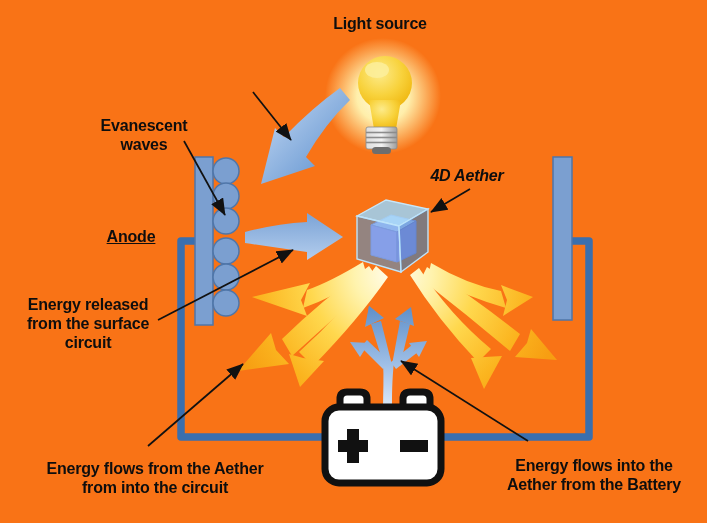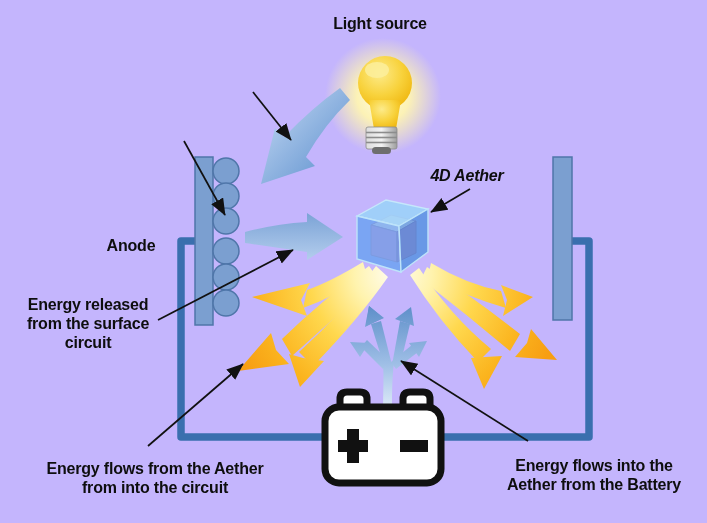--- a/index.html
+++ b/index.html
@@ -1,17 +1,17 @@
 <!DOCTYPE html>
 <html><head>
 <meta charset="utf-8">
 <style>
   html,body{margin:0;padding:0;background:#ffffff;}
   body{width:707px;height:523px;font-family:"Liberation Sans",sans-serif;}
-  .stage{position:relative;width:707px;height:523px;overflow:hidden;background:#c4b5fd;}
+  .stage{position:relative;width:707px;height:523px;overflow:hidden;background:#f97316;}
   .stage svg{position:absolute;left:0;top:0;}
   .lbl{
     position:absolute;
     font-weight:bold;
     color:#0e0e0e;
     text-align:center;
     white-space:pre-line;
     font-size:16px;
     line-height:19px;
     letter-spacing:-0.2px;
@@ -156,21 +156,23 @@
       <line x1="253" y1="92" x2="291" y2="140" marker-end="url(#ah)"></line>
       <line x1="184" y1="141" x2="225" y2="215" marker-end="url(#ah)"></line>
       <line x1="470" y1="189" x2="431" y2="212" marker-end="url(#ah)"></line>
       <line x1="158" y1="320" x2="293" y2="250" marker-end="url(#ah)"></line>
       <line x1="148" y1="446" x2="243" y2="364" marker-end="url(#ah)"></line>
       <line x1="528" y1="441" x2="401" y2="361" marker-end="url(#ah)"></line>
     </g>
   </svg>
 
   <div class="lbl" style="left:300px;top:14px;width:160px;">Light source</div>
-  <div class="lbl" style="left:71px;top:236px;width:120px;">Anode</div>
+  <div class="lbl" style="left:64px;top:116px;width:160px;">Evanescent
+waves</div>
+  <div class="lbl" style="left:71px;top:227px;width:120px;text-decoration:underline;">Anode</div>
   <div class="lbl" style="left:387px;top:166px;width:160px;font-style:italic;">4D Aether</div>
   <div class="lbl" style="left:8px;top:295px;width:160px;">Energy released
 from the surface
 circuit</div>
   <div class="lbl" style="left:10px;top:459px;width:290px;text-align:center;">Energy flows from the Aether
 from into the circuit</div>
   <div class="lbl" style="left:468px;top:456px;width:252px;">Energy flows into the
 Aether from the Battery</div>
 
 </div>

